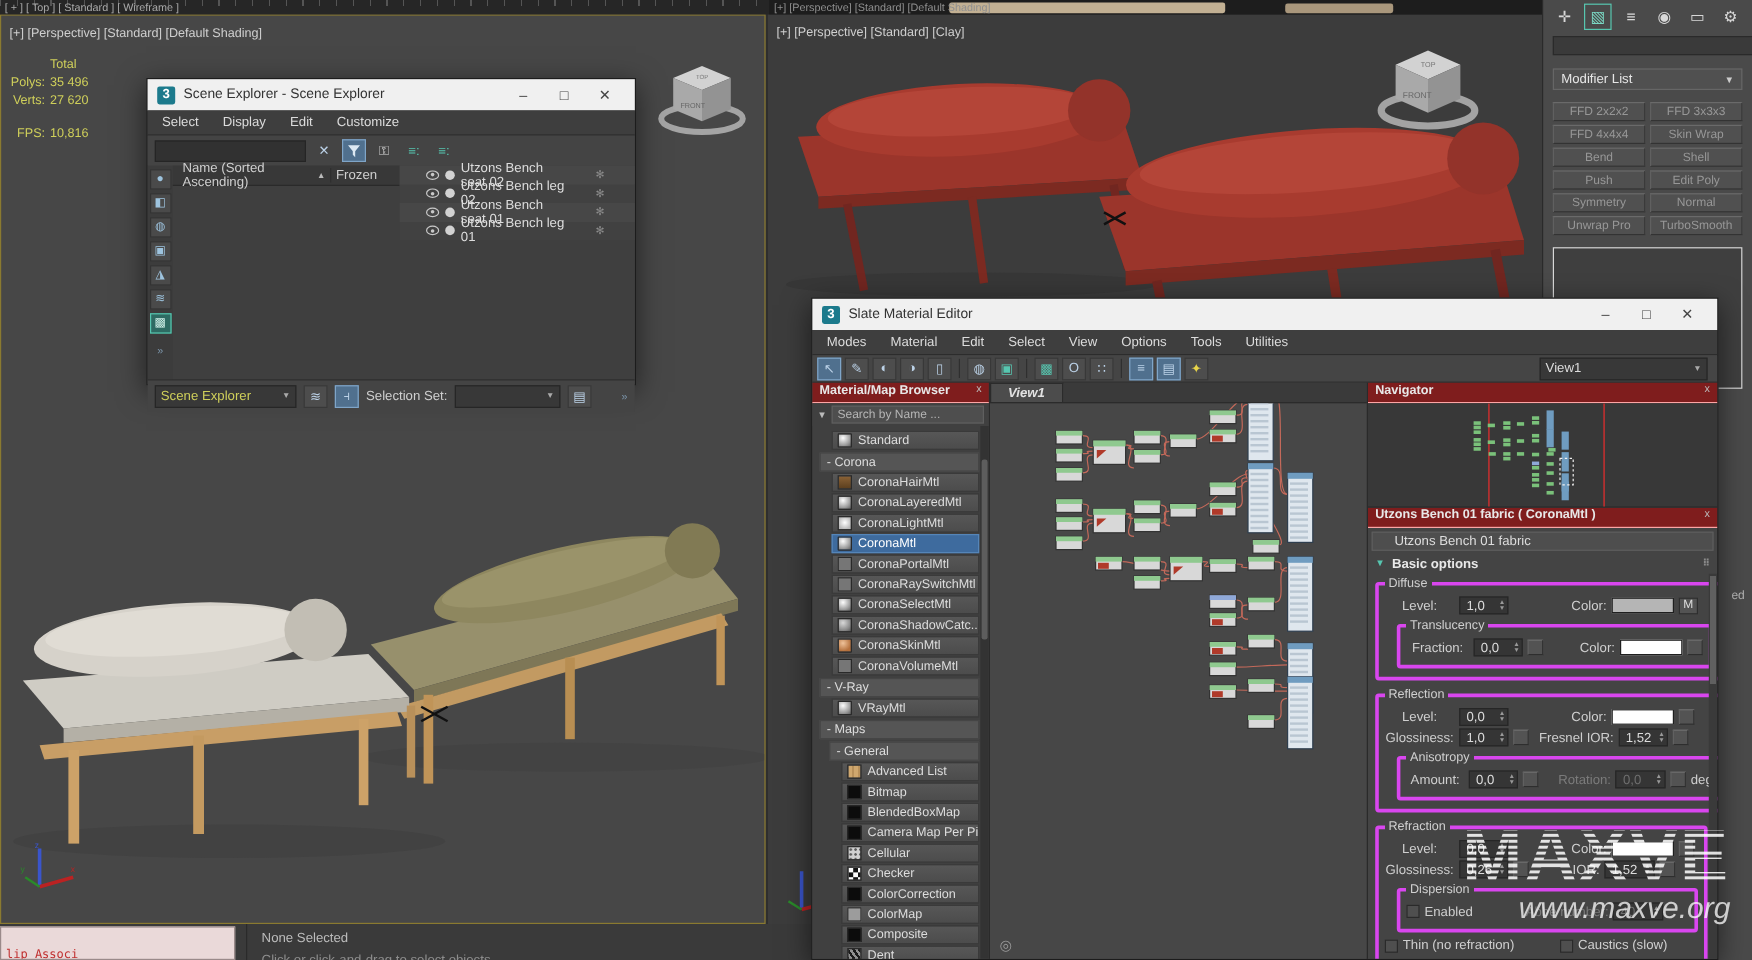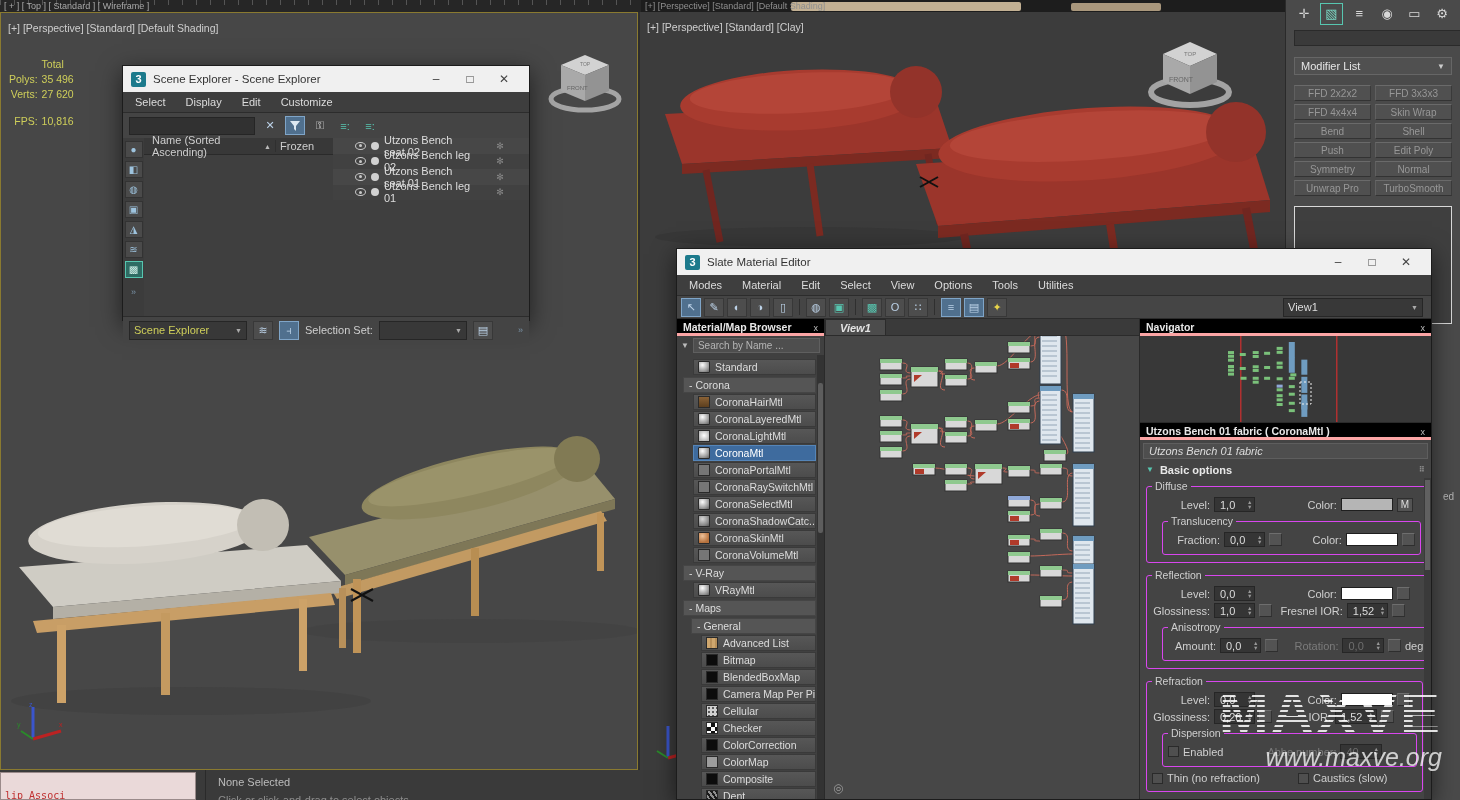--- a/index.html
+++ b/index.html
@@ -14,21 +14,21 @@
   #top-strip .lbl{position:absolute;top:1px;font-size:9px;color:#a9a9a9;white-space:nowrap;}
   #strip-mid{position:absolute;left:641px;top:0;width:644px;height:12px;background:#1d1d1d;overflow:hidden;}
   #strip-mid .blob{position:absolute;background:#c2b093;border-radius:2px;}
   #strip-compass{position:absolute;left:1352px;top:2px;width:84px;height:9px;background:#8f8f8f;border-radius:50%;opacity:.8;}
 
   
   .viewport{position:absolute;overflow:hidden;}
   #vp-left{left:0;top:12px;width:638px;height:758px;background:#474747;border:1px solid #8a7a30;z-index:1;}
   #vp-right{left:640px;top:12px;width:645px;height:758px;background:#3c3c3c;z-index:1;}
   .vp-label{position:absolute;left:7px;top:9px;font-size:10.5px;color:#cfcfcf;z-index:2;}
-  #vp-stats{position:absolute;left:8px;top:44px;color:#cfcf5a;font-size:10.5px;line-height:15px;z-index:2;}
+  #vp-stats{position:absolute;left:8px;top:34px;color:#cfcf5a;font-size:10.5px;line-height:15px;z-index:2;}
   #vp-stats table{border-collapse:collapse;}
   #vp-stats td{padding:0 4px 0 0;text-align:right;}
   #vp-stats tr.gap td{height:12px;}
   .axis-tripod{position:absolute;z-index:2;}
   .xmark{position:absolute;z-index:2;}
 
   
   .win{position:absolute;background:#444;border:1px solid #1c1c1c;box-shadow:0 6px 22px rgba(0,0,0,.55);}
   .titlebar{height:26px;background:#f0f0f0;display:flex;align-items:center;padding:0 8px;color:#333;}
   .titlebar .appicon{width:15px;height:15px;background:#1c7a8c;color:#fff;font-weight:bold;font-size:11px;
@@ -100,21 +100,21 @@
   #slate{left:676px;top:248px;width:756px;height:552px;z-index:20;display:flex;flex-direction:column;}
   #slate-toolbar{height:23px;background:#454545;border-bottom:1px solid #2c2c2c;display:flex;
     align-items:center;gap:3px;padding:0 4px;}
   #slate-toolbar .sep{width:1px;height:16px;background:#2f2f2f;margin:0 3px;}
   #slate-toolbar .spacer{flex:1;}
   #view-dd{width:140px;margin-right:4px;color:#ddd;}
   #slate-main{flex:1;display:flex;min-height:0;}
 
   
   #mm-browser{width:148px;background:#404040;border-right:1px solid #2a2a2a;display:flex;flex-direction:column;}
-  .panel-head{height:17px;background:#000000;border-bottom:3px solid #fca5a5;display:flex;align-items:flex-end;
+  .panel-head{height:17px;background:#7f1d1d;border-bottom:1px solid #fca5a5;display:flex;align-items:flex-start;
     padding:0 6px;font-weight:bold;color:#e8e8e8;font-size:10.5px;}
   .panel-head .x{margin-left:auto;color:#bbb;font-weight:normal;font-size:9px;}
   #mm-search{height:19px;display:flex;align-items:center;gap:4px;padding:0 4px;background:#404040;}
   #mm-search .arr{font-size:8px;color:#bbb;}
   #mm-search .box{flex:1;height:15px;background:#4e4e4e;border:1px solid #5f5f5f;color:#b5b5b5;
     font-size:10px;display:flex;align-items:center;padding:0 4px;}
   #mm-list{flex:1;position:relative;overflow:hidden;padding:3px 8px 0 6px;}
   .mm-h{height:16px;margin:2px 0 1px;background:#555;border:1px solid #454545;color:#ddd;
     display:flex;align-items:center;padding:0 5px;font-size:10.5px;}
   .mm-h.ind{margin-left:8px;text-align:right;}
@@ -145,30 +145,30 @@
   #view-tab1{height:16px;background:#4c4c4c;border:1px solid #2b2b2b;border-bottom:none;color:#e2e2e2;
     font-style:italic;font-weight:bold;padding:0 14px;display:flex;align-items:center;}
   #node-canvas{flex:1;position:relative;overflow:hidden;}
   #node-canvas svg{position:absolute;left:0;top:0;}
   #pan-ic{position:absolute;left:8px;bottom:4px;color:#9a9a9a;font-size:12px;}
 
   
   #slate-right{width:292px;background:#444;border-left:1px solid #2a2a2a;display:flex;flex-direction:column;}
   #nav-canvas{height:87px;background:#383838;border-bottom:1px solid #2a2a2a;position:relative;overflow:hidden;}
   #param-name{margin:3px 3px 2px;height:16px;background:#4e4e4e;border:1px solid #5e5e5e;
-    display:flex;align-items:center;padding:0 5px;color:#ddd;font-style:italic;}
+    display:flex;align-items:center;padding:0 18px;color:#ddd;}
   #rollout-head{height:17px;display:flex;align-items:center;gap:6px;padding:0 6px;color:#e8e8e8;font-weight:bold;}
   #rollout-head .tri{color:#57c6b0;font-size:8px;}
   #rollout-head .grip{margin-left:auto;color:#8a8a8a;font-size:8px;}
   #param-body{flex:1;padding:0 6px 0 4px;overflow:hidden;position:relative;}
-  fieldset{border:1px solid #d946ef;border-radius:3px;margin:2px 2px 6px;padding:3px 5px 5px;}
+  fieldset{border:3px solid #d946ef;border-radius:3px;margin:2px 2px 6px;padding:3px 5px 5px;}
   fieldset.inner{margin:3px 0 2px 10px;}
   legend{color:#cfcfcf;font-size:10.5px;padding:0 3px;}
   .prow{display:flex;align-items:center;margin:2px 0;gap:4px;}
-  .plbl{color:#cfcfcf;text-align:right;}
+  .plbl{color:#cfcfcf;text-align:center;}
   .plbl.dis{color:#7b7b7b;}
   .spin{display:inline-flex;align-items:center;height:15px;background:#353535;border:1px solid #262626;
     padding:0 1px 0 5px;color:#dcdcdc;}
   .spin .v{min-width:26px;}
   .spin.dis{color:#6e6e6e;}
   .spin .arrs{display:flex;flex-direction:column;font-size:5.5px;line-height:4.5px;color:#999;padding:0 1px;}
   .mapbtn{width:13px;height:13px;background:#535353;border-top:1px solid #6e6e6e;border-left:1px solid #606060;
     border-right:1px solid #333;border-bottom:1px solid #2e2e2e;}
   .swatch{width:52px;height:13px;border:1px solid #1f1f1f;}
   .mbtn{width:16px;height:14px;background:#535353;border:1px solid #2e2e2e;color:#ddd;font-size:10px;

